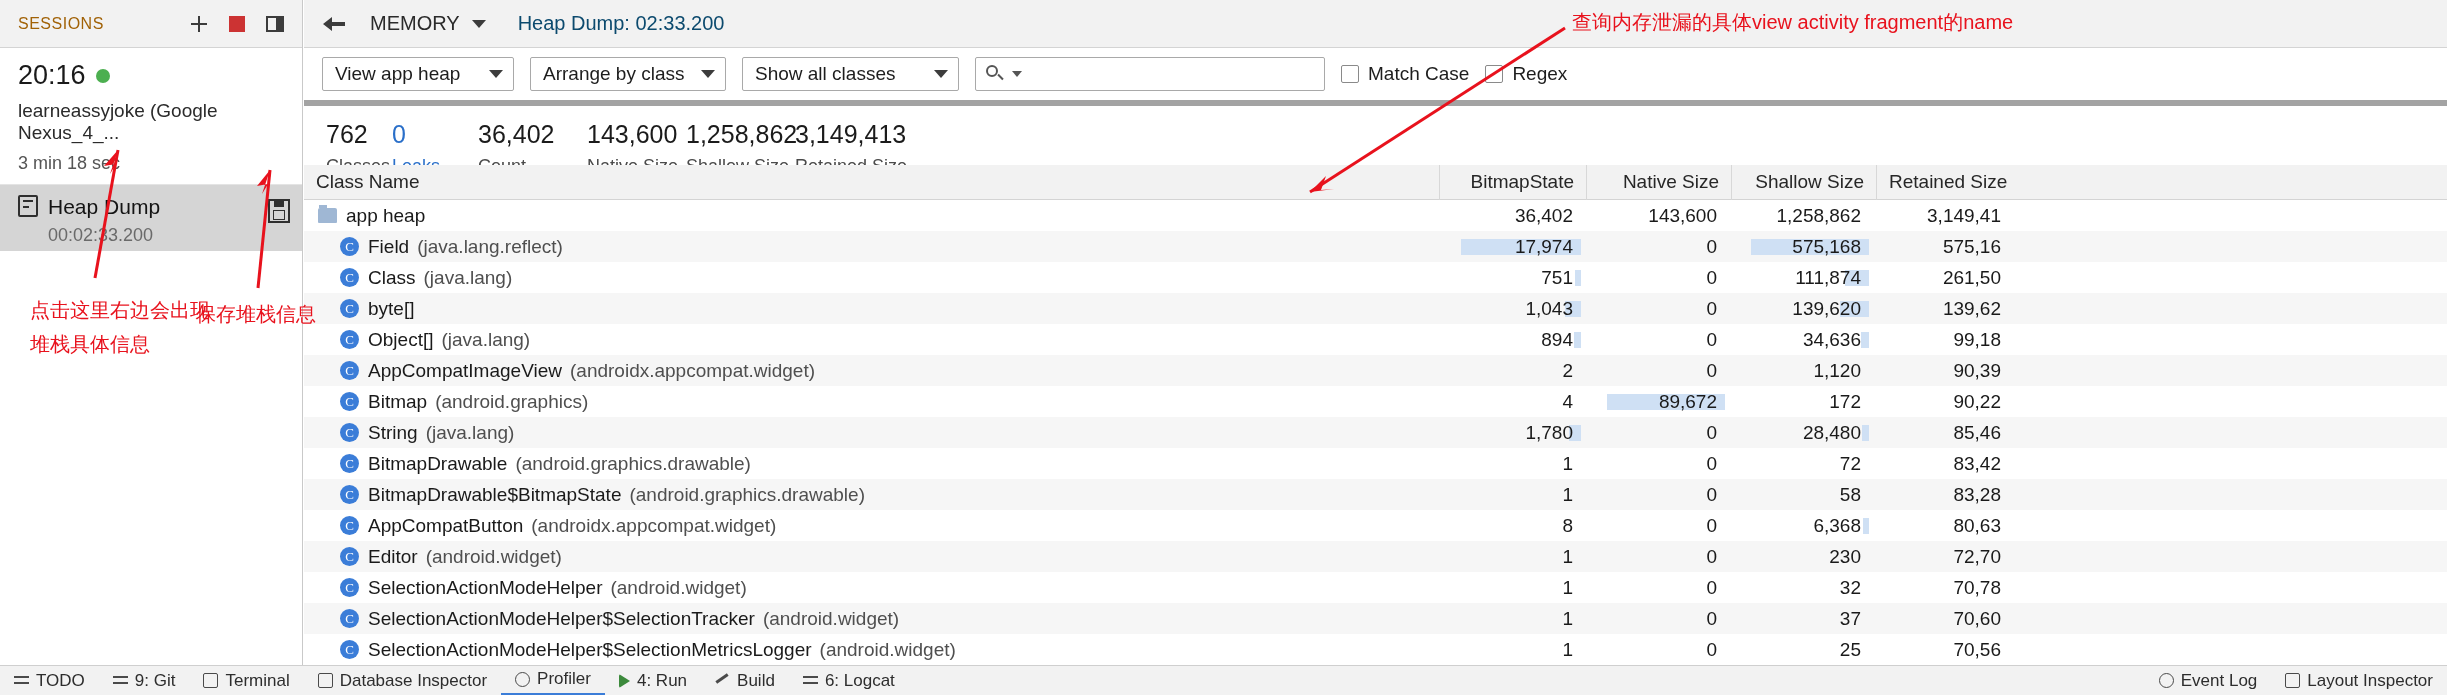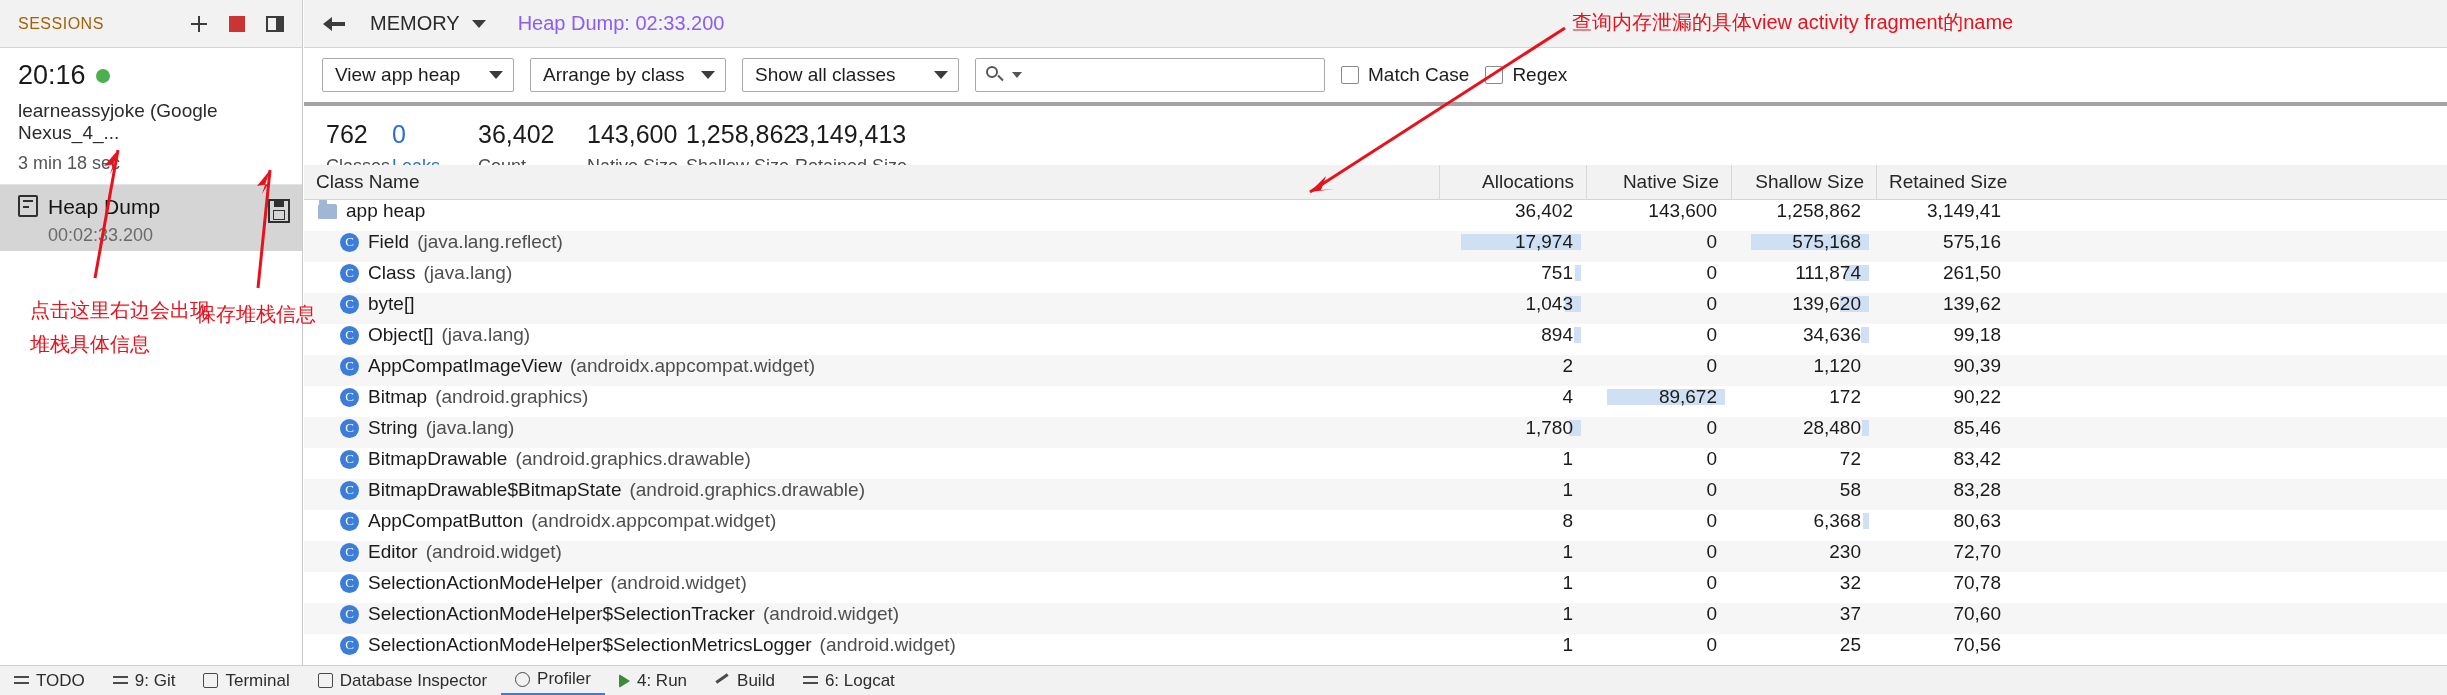--- a/index.html
+++ b/index.html
@@ -82,25 +82,25 @@
   .toolbar-top {
     height:48px; display:flex; align-items:center; background:#f2f2f2;
     border-bottom:1px solid #d4d4d4; padding-left:12px;
   }
   .back-arrow { width:36px; height:36px; display:flex; align-items:center; justify-content:center; }
   .back-arrow svg { display:block; }
   .memory-select {
     display:flex; align-items:center; gap:12px; margin-left:18px; font-size:20px; color:#2b2b2b;
   }
   .caret-down { width:0; height:0; border-left:7px solid transparent; border-right:7px solid transparent; border-top:8px solid #3c3c3c; }
-  .dump-label { margin-left:32px; font-size:20px; color:#8b5cf6; }
+  .dump-label { margin-left:32px; font-size:20px; color:#0c4a6e; }
 
   .filter-bar {
     height:58px; display:flex; align-items:center; gap:16px; padding:0 18px;
-    border-bottom:4px solid #a3a3a3; background:#fff;
+    border-bottom:6px solid #a3a3a3; background:#fff;
   }
   .combo {
     height:34px; min-width:0; background:#fff; border:1px solid #a9a9a9; border-radius:2px;
     display:flex; align-items:center; padding:0 6px 0 12px; font-size:19px; color:#1d1d1d;
   }
   .combo .lbl { flex:1; white-space:nowrap; overflow:hidden; }
   .combo .arrow-box { width:22px; display:flex; justify-content:center; }
   .combo-1 { width:192px; }
   .combo-2 { width:196px; }
   .combo-3 { width:217px; }
@@ -141,21 +141,21 @@
   .th.right { text-align:right; }
   .th-sep { width:1px; height:35px; background:#d8d8d8; }
 
   .col-name { width:1135px; }
   .col-alloc { width:146px; }
   .col-native { width:144px; }
   .col-shallow{ width:144px; }
   .col-retained{ width:140px; }
 
   .row {
-    display:flex; align-items:flex-start; height:31px; font-size:19px; color:#1a1a1a;
+    display:flex; align-items:center; height:31px; font-size:19px; color:#1a1a1a;
   }
   .row.alt { background:#f6f6f6; }
   .cell { padding:0 12px; white-space:nowrap; overflow:hidden; }
   .cell.right { text-align:right; }
   .cell.name { display:flex; align-items:center; }
   .pkg { color:#4f4f4f; margin-left:8px; }
 
   .folder-icon {
     width:19px; height:15px; background:#9fb7d4; border-radius:2px 2px 1px 1px; position:relative; margin-right:9px;
   }
@@ -323,21 +323,21 @@
       <div class="stat">
         <span class="v">3,149,413</span>
         <span class="k">Retained Size</span>
       </div>
     </div>
 
     <div class="table">
       <div class="thead">
         <div class="th col-name">Class Name</div>
         <div class="th-sep"></div>
-        <div class="th col-alloc right">Allocations</div>
+        <div class="th col-alloc right">BitmapState</div>
         <div class="th-sep"></div>
         <div class="th col-native right">Native Size</div>
         <div class="th-sep"></div>
         <div class="th col-shallow right">Shallow Size</div>
         <div class="th-sep"></div>
         <div class="th col-retained right">Retained Size</div>
       </div>
       <div id="tbody">
           <div class="row">
             <div class="cell name col-name indent-1">
@@ -535,20 +535,30 @@
         <div class="bb-item">
           <span class="mini-ico hammer"></span>
           <span>Build</span>
         </div>
         <div class="bb-item">
           <span class="mini-ico lines"></span>
           <span>6: Logcat</span>
         </div>
       </div>
     <div class="bb-spacer"></div>
+    <div id="bb-right" style="display:flex;align-items:center;">
+        <div class="bb-item">
+          <span class="mini-ico circle"></span>
+          <span>Event Log</span>
+        </div>
+        <div class="bb-item">
+          <span class="mini-ico "></span>
+          <span>Layout Inspector</span>
+        </div>
+      </div>
   </div>
 
   <div class="anno" style="left:1572px; top:8px;">查询内存泄漏的具体view activity fragment的name</div>
   <div class="anno" style="left:30px; top:293px; line-height:34px;">点击这里右边会出现
 堆栈具体信息</div>
   <div class="anno" style="left:196px; top:300px;">保存堆栈信息</div>
 
   <svg class="arrow" style="left:1180px; top:22px; width:400px; height:200px;">
     <line x1="385" y1="6" x2="130" y2="170" stroke="#e8121d" stroke-width="3"></line>
     <polygon points="130,170 146,154 141,168 154,167" fill="#e8121d"></polygon>

